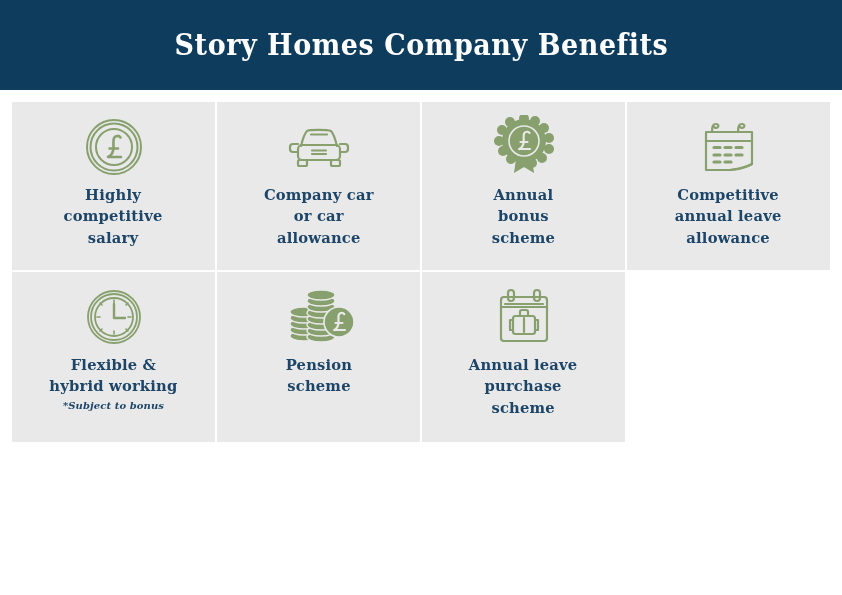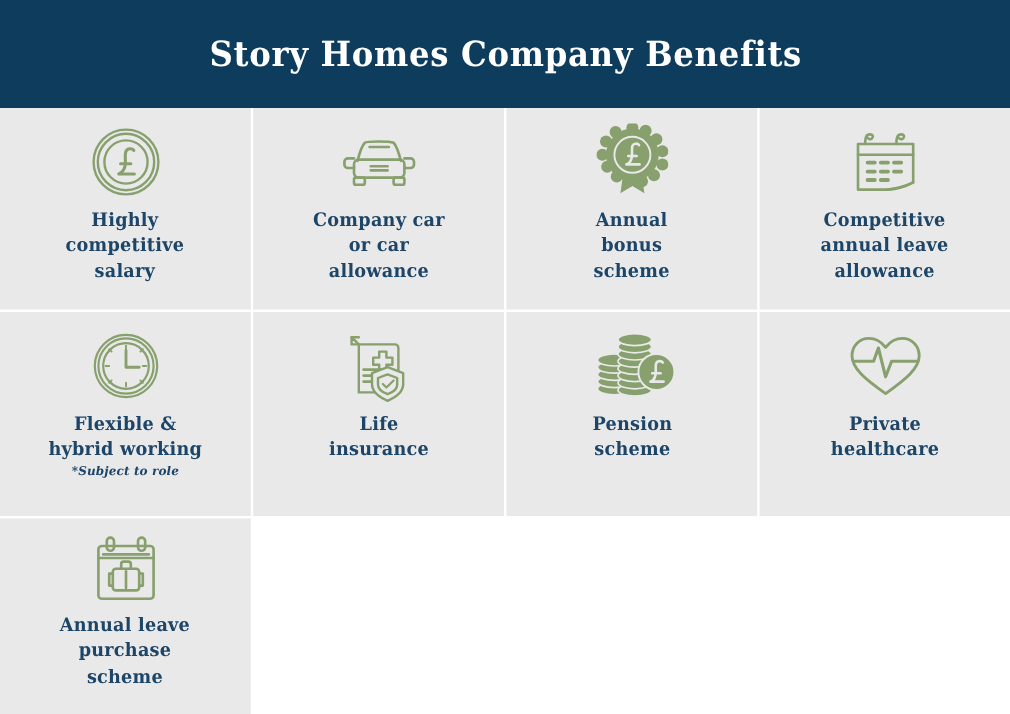--- a/index.html
+++ b/index.html
@@ -42,21 +42,21 @@
     transform: scaleX(0.93);
   }
   
   .grid {
     flex: 1 1 auto;
     display: grid;
     grid-template-columns: repeat(4, 1fr);
     grid-template-rows: 168px 170px 1fr;
     background: #ffffff;
     gap: 2px;
-    padding: 0;
+    padding: 12px;
   }
   .cell {
     background: #e9e9e9;
     display: flex;
     flex-direction: column;
     align-items: center;
     justify-content: flex-start;
     padding: 12px 8px 8px 8px;
     box-sizing: border-box;
     position: relative;
@@ -201,43 +201,23 @@
             <path d="M41 17 l2 -2"></path>
               <path d="M15 43 l2 -2"></path>
             <path d="M17 17 l-2 -2"></path>
               <path d="M41 41 l2 2"></path>
           </g>
           <path d="M29 16 v14 h11" stroke-width="2.4" stroke-linecap="round" stroke-linejoin="round"></path>
         </svg>
       </div>
       <div class="cell-label" style="white-space:pre-line">Flexible &amp;
 hybrid working</div>
-      <div class="cell-note">*Subject to role</div>
-    </div>
-
-    <div class="cell">
-      <div class="icon-wrap">
-        <svg width="62" height="64" viewBox="0 0 62 64" fill="none" stroke="#87a06d" stroke-width="2" stroke-linecap="round" stroke-linejoin="round">
-          <path d="M14 14 h30 a3 3 0 0 1 3 3 v37 h-33 v-40 z"></path>
-          <path d="M14 14 l-6 -6 v6 z"></path>
-          <path d="M8 8 h6"></path>
-          <path d="M31 20 h6 v5 h5 v6 h-5 v5 h-6 v-5 h-5 v-6 h5 z"></path>
-          <g stroke-width="2.2">
-            <path d="M18 35 h15"></path>
-              <path d="M18 40 h15"></path>
-              <path d="M18 45 h10"></path>
-          </g>
-          <path d="M38 33 l13 5 v9 c0 7 -6 11 -13 14 c-7 -3 -13 -7 -13 -14 v-9 z" fill="#e9e9e9"></path>
-          <path d="M38 39 l8 3 v5.5 c0 4 -3.5 6.5 -8 8 c-4.5 -1.5 -8 -4 -8 -8 v-5.5 z"></path>
-          <path d="M34 47 l3 3 l6 -6" stroke-width="1.8"></path>
-        </svg>
-      </div>
-      <div class="cell-label" style="white-space:pre-line">Life
-insurance</div>
-    </div>
+      <div class="cell-note">*Subject to bonus</div>
+    </div>
+
 
 
     <div class="cell">
       <div class="icon-wrap">
         <svg width="72" height="56" viewBox="0 0 72 56" fill="none">
           <g fill="#87a06d" stroke="#e9e9e9" stroke-width="1.4">
             <ellipse cx="21" cy="47" rx="14" ry="5"></ellipse>
             <ellipse cx="21" cy="41" rx="14" ry="5"></ellipse>
             <ellipse cx="21" cy="35" rx="14" ry="5"></ellipse>
             <ellipse cx="21" cy="29" rx="14" ry="5"></ellipse>
@@ -253,30 +233,20 @@
             <ellipse cx="38" cy="6" rx="14" ry="5"></ellipse>
           </g>
           <circle cx="56" cy="33" r="15" fill="#87a06d" stroke="#e9e9e9" stroke-width="1.6"></circle>
           <path d="M51 41 h11 M51.5 41 c3.4 -1.8 4 -5 4 -8.2 c0 -3.2 -0.4 -5.6 0.4 -7.2 c1 -2 4.2 -2.2 5.4 -0.5 M52.5 34 h7" fill="none" stroke="#e9e9e9" stroke-width="2.2" stroke-linecap="round" stroke-linejoin="round"></path>
         </svg>
       </div>
       <div class="cell-label" style="white-space:pre-line">Pension
 scheme</div>
     </div>
 
-    <div class="cell">
-      <div class="icon-wrap">
-        <svg width="66" height="58" viewBox="0 0 66 58" fill="none" stroke="#87a06d" stroke-width="2.4" stroke-linecap="round" stroke-linejoin="round">
-          <path d="M33 52 C16 40 5 31 5 20.5 C5 12 11.5 6 19 6 c5.4 0 10.6 3 14 7.5 C36.4 9 41.6 6 47 6 c7.5 0 14 6 14 14.5 C61 31 50 40 33 52 z"></path>
-          <path d="M6 25 h17 l4 -11 l6 24 l5 -13 h22" stroke-width="2.6"></path>
-        </svg>
-      </div>
-      <div class="cell-label" style="white-space:pre-line">Private
-healthcare</div>
-    </div>
 
     <div class="cell">
       <div class="icon-wrap">
         <svg width="62" height="60" viewBox="0 0 62 60" fill="none" stroke="#87a06d" stroke-width="2.2" stroke-linecap="round" stroke-linejoin="round">
           <rect x="8" y="10" width="46" height="44" rx="3"></rect>
           <path d="M8 20 h46"></path>
           <rect x="15" y="3" width="6" height="11" rx="3"></rect>
           <rect x="41" y="3" width="6" height="11" rx="3"></rect>
           <path d="M12 17 h38"></path>
           <rect x="20" y="29" width="22" height="18" rx="2.5"></rect>

